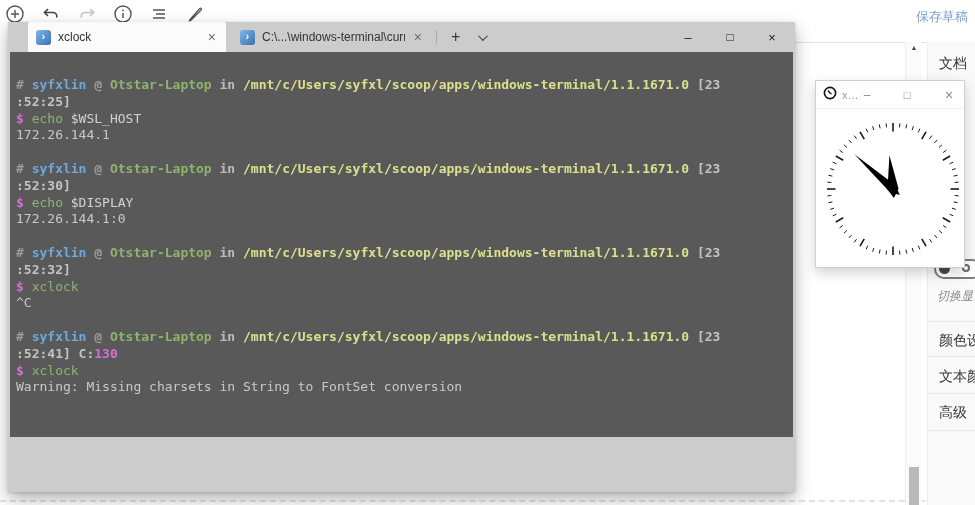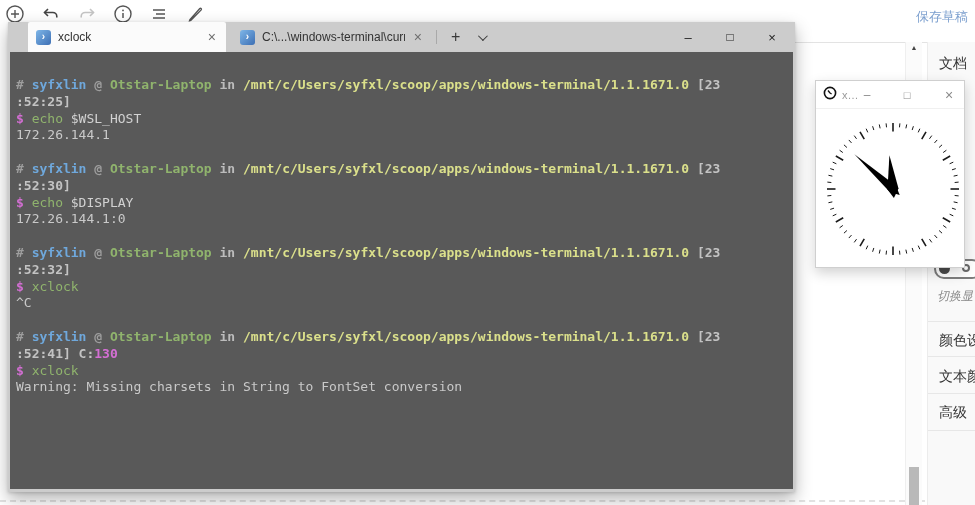--- a/index.html
+++ b/index.html
@@ -47,21 +47,21 @@
   .tab-sep { width:1px; height:14px; background:#a9a9a9; align-self:center; margin:0 6px 0 4px; }
   .newtab-btn { align-self:center; font-size:16px; color:#3a3a3a; padding:0 8px; cursor:pointer; }
   .tabdrop-btn { align-self:center; padding:0 10px; cursor:pointer; display:flex; align-items:center; }
   .chev { width:7px; height:7px; border-right:1.5px solid #3a3a3a; border-bottom:1.5px solid #3a3a3a;
           transform:rotate(45deg) translateY(-2px); }
   .win-controls { margin-left:auto; display:flex; }
   .win-btn { width:42px; display:flex; align-items:center; justify-content:center;
              font-size:13px; color:#222; cursor:pointer; }
   .win-btn.max { font-size:12px; }
 
-  .term-content { background:#595959; height:437px; overflow:hidden;
+  .term-content { background:#595959; height:385px; overflow:hidden;
                   font-family:"DejaVu Sans Mono","Liberation Mono",monospace;
                   font-size:13px; line-height:16.8px; padding:25px 4px 0 6px; white-space:pre; }
   .tline { min-height:16.8px; }
 
   
   .xclock-window { position:absolute; left:815px; top:80px; width:150px; height:188px; z-index:20;
                    background:#ffffff; border:1px solid #cfcfcf;
                    box-shadow:0 5px 12px rgba(0,0,0,.18); }
   .xclock-title { height:28px; position:relative; display:flex; align-items:center; padding-left:7px;
                   border-bottom:1px solid #f0f0f0; }

